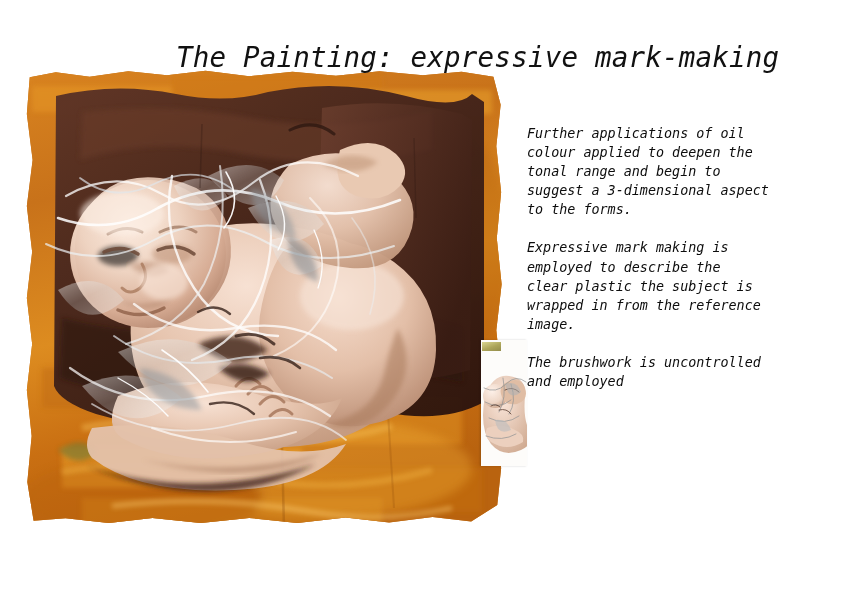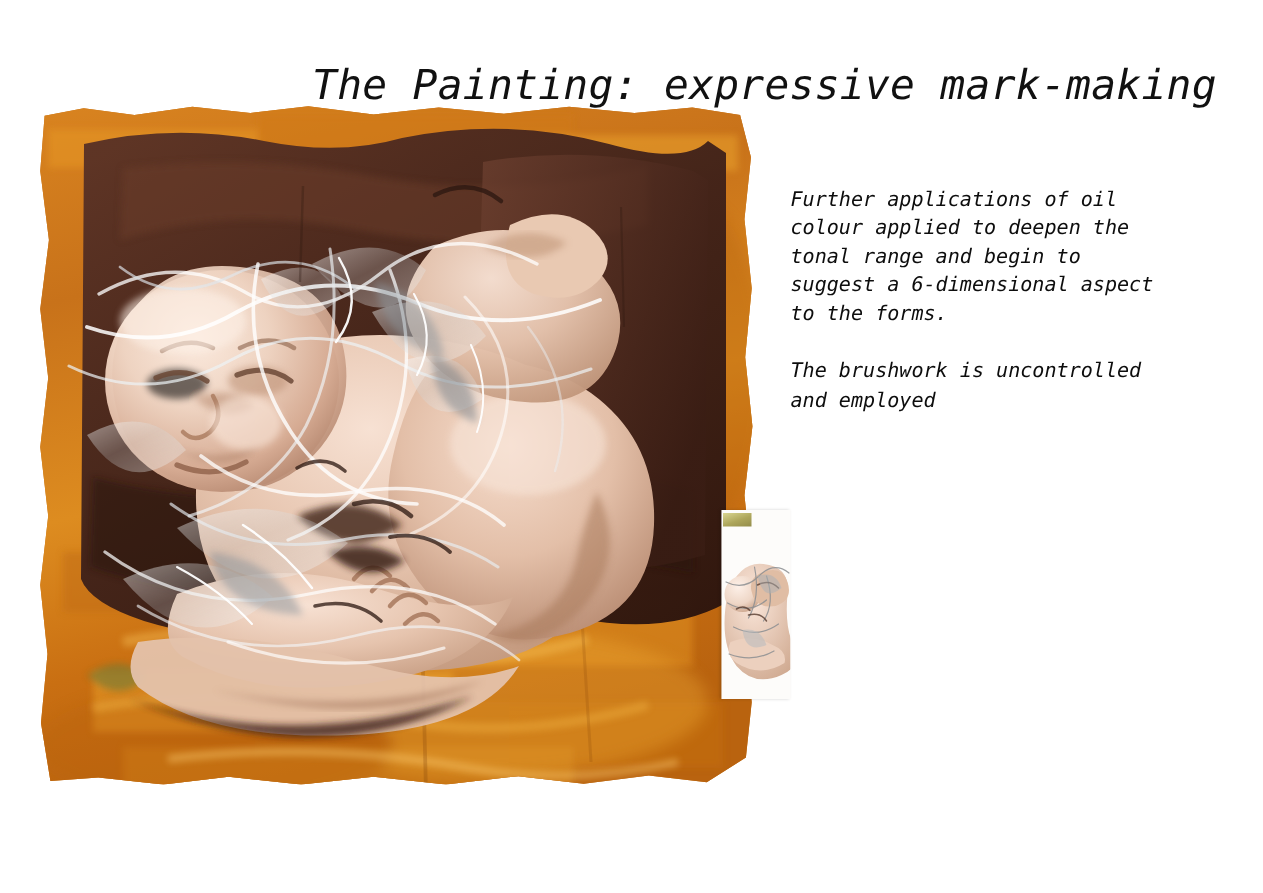--- a/index.html
+++ b/index.html
@@ -22,21 +22,20 @@
     left: 176px;
     top: 40px;
     font-family: "DejaVu Sans Mono", monospace;
     font-style: italic;
     font-size: 27.5px;
     line-height: 34px;
     letter-spacing: 0.2px;
     color: #111111;
     white-space: nowrap;
     z-index: 40;
-    margin-left: 32px;
   }
 
   
   #painting-figure {
     position: absolute;
     left: 22px;
     top: 68px;
     width: 483px;
     height: 460px;
     z-index: 10;
@@ -386,17 +385,22 @@
         <path d="M14 80 q12 -2 16 10 q-14 6 -16 -10 z" fill="#b4babe"></path>
       </g>
     </svg>
   </div>
 </div>
 
 <div id="body-text">
   <p>Further applications of oil
 colour applied to deepen the
 tonal range and begin to
-suggest a 6-dimensional aspect
+suggest a 3-dimensional aspect
 to the forms.</p>
+  <p>Expressive mark making is
+employed to describe the
+clear plastic the subject is
+wrapped in from the reference
+image.</p>
   <p>The brushwork is uncontrolled
 and employed</p>
 </div>
 
 </body></html>

